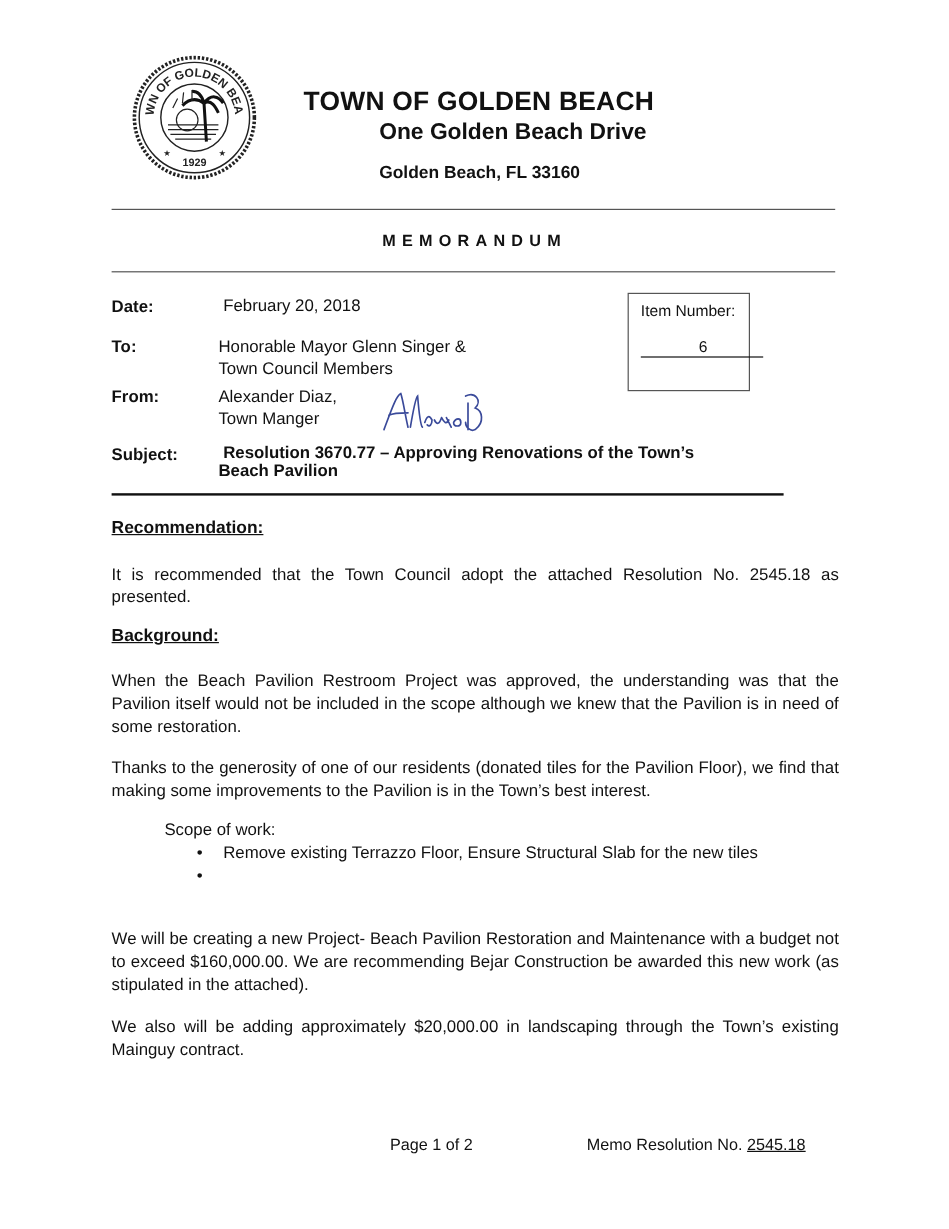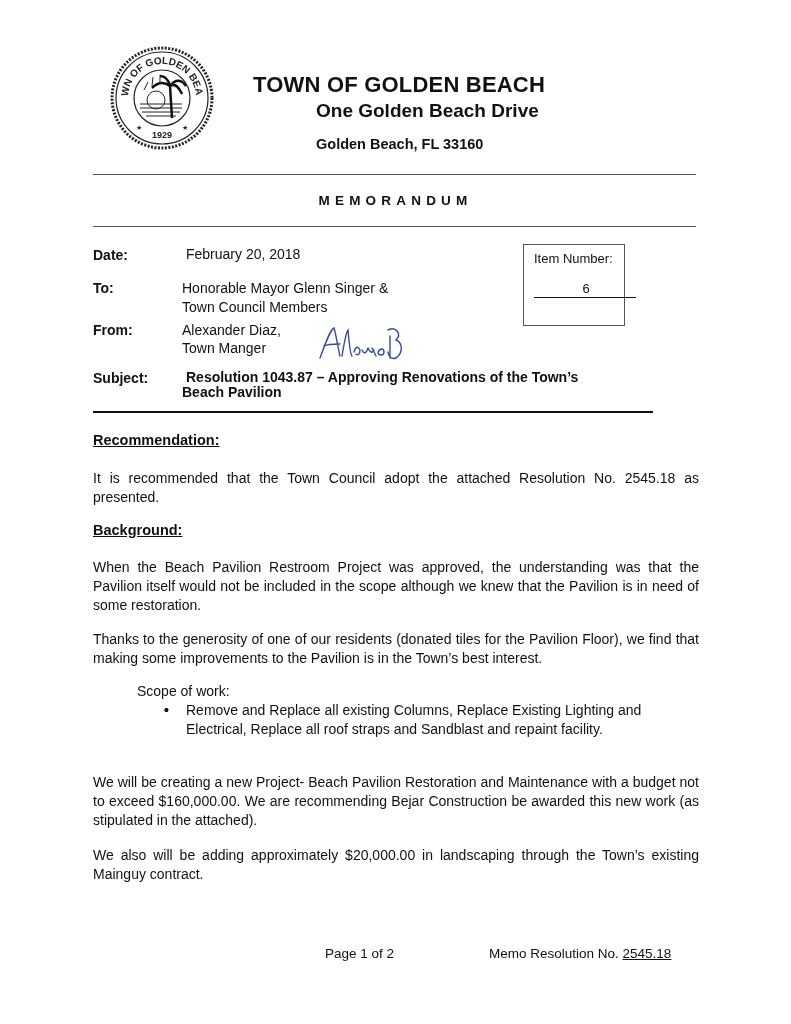--- a/index.html
+++ b/index.html
@@ -79,21 +79,21 @@
 <div class="abs val" style="left:182px; top:321px">Alexander Diaz,</div>
 <div class="abs val" style="left:182px; top:339px">Town Manger</div>
 
 <div class="abs sig">
   <svg width="90" height="44" viewBox="0 0 90 44">
     <path d="M4 36 C10 20 14 8 18 6 C20 12 22 26 24 34 M8 24 C12 22 18 22 24 22 M26 34 C28 22 30 10 32 8 C33 20 34 32 36 34 M38 30 C40 24 42 24 44 28 C44 32 42 34 40 32 M46 28 C48 32 50 32 52 26 M52 26 C54 30 56 32 58 28 M56 26 L60 34 M62 30 C64 26 68 26 68 30 C68 34 62 34 62 30 M72 8 C80 4 86 12 80 18 C86 20 88 30 80 36 C76 38 72 34 72 30 M74 14 L74 36" stroke="#3a4a9a" stroke-width="1.4" fill="none" stroke-linecap="round"></path>
   </svg>
 </div>
 
 <div class="abs label" style="left:93px; top:370px">Subject:</div>
-<div class="abs subject-val" style="left:186px; top:370px">Resolution 1043.87 – Approving Renovations of the Town’s</div>
+<div class="abs subject-val" style="left:186px; top:370px">Resolution 3670.77 – Approving Renovations of the Town’s</div>
 <div class="abs subject-val" style="left:182px; top:385px">Beach Pavilion</div>
 
 <div class="abs thick-rule"></div>
 
 <div class="abs itembox">
   <span class="lbl">Item Number:</span>
   <span class="num">6</span>
   <span class="line"></span>
 </div>
 
@@ -101,24 +101,24 @@
 <div class="abs para" style="top:469px">It is recommended that the Town Council adopt the attached Resolution No. 2545.18 as presented.</div>
 
 <div class="abs heading" style="top:522px">Background:</div>
 <div class="abs para" style="top:558px">When the Beach Pavilion Restroom Project was approved, the understanding was that the Pavilion itself would not be included in the scope although we knew that the Pavilion is in need of some restoration.</div>
 <div class="abs para" style="top:630px">Thanks to the generosity of one of our residents (donated tiles for the Pavilion Floor), we find that making some improvements to the Pavilion is in the Town’s best interest.</div>
 
 <div class="abs scope" style="top:683px">Scope of work:</div>
 <ul class="abs bullets" style="top:701px">
   <li>
     <span class="dot">•</span>
+    <span>Remove existing Terrazzo Floor,  Ensure Structural Slab for the new tiles</span>
   </li>
   <li>
     <span class="dot">•</span>
-    <span>Remove and Replace all existing Columns, Replace Existing Lighting and Electrical, Replace all roof straps and Sandblast and repaint facility.</span>
   </li>
 </ul>
 
 <div class="abs para" style="top:773px">We will be creating a new Project- Beach Pavilion Restoration and Maintenance with a budget not to exceed $160,000.00. We are recommending Bejar Construction be awarded this new work (as stipulated in the attached).</div>
 <div class="abs para" style="top:846px">We also will be adding approximately $20,000.00 in landscaping through the Town’s existing Mainguy contract.</div>
 
 <div class="abs footer-page">Page 1 of 2</div>
 <div class="abs footer-memo"><span>Memo Resolution No. </span><span class="u">2545.18</span></div>
 
 </body></html>

